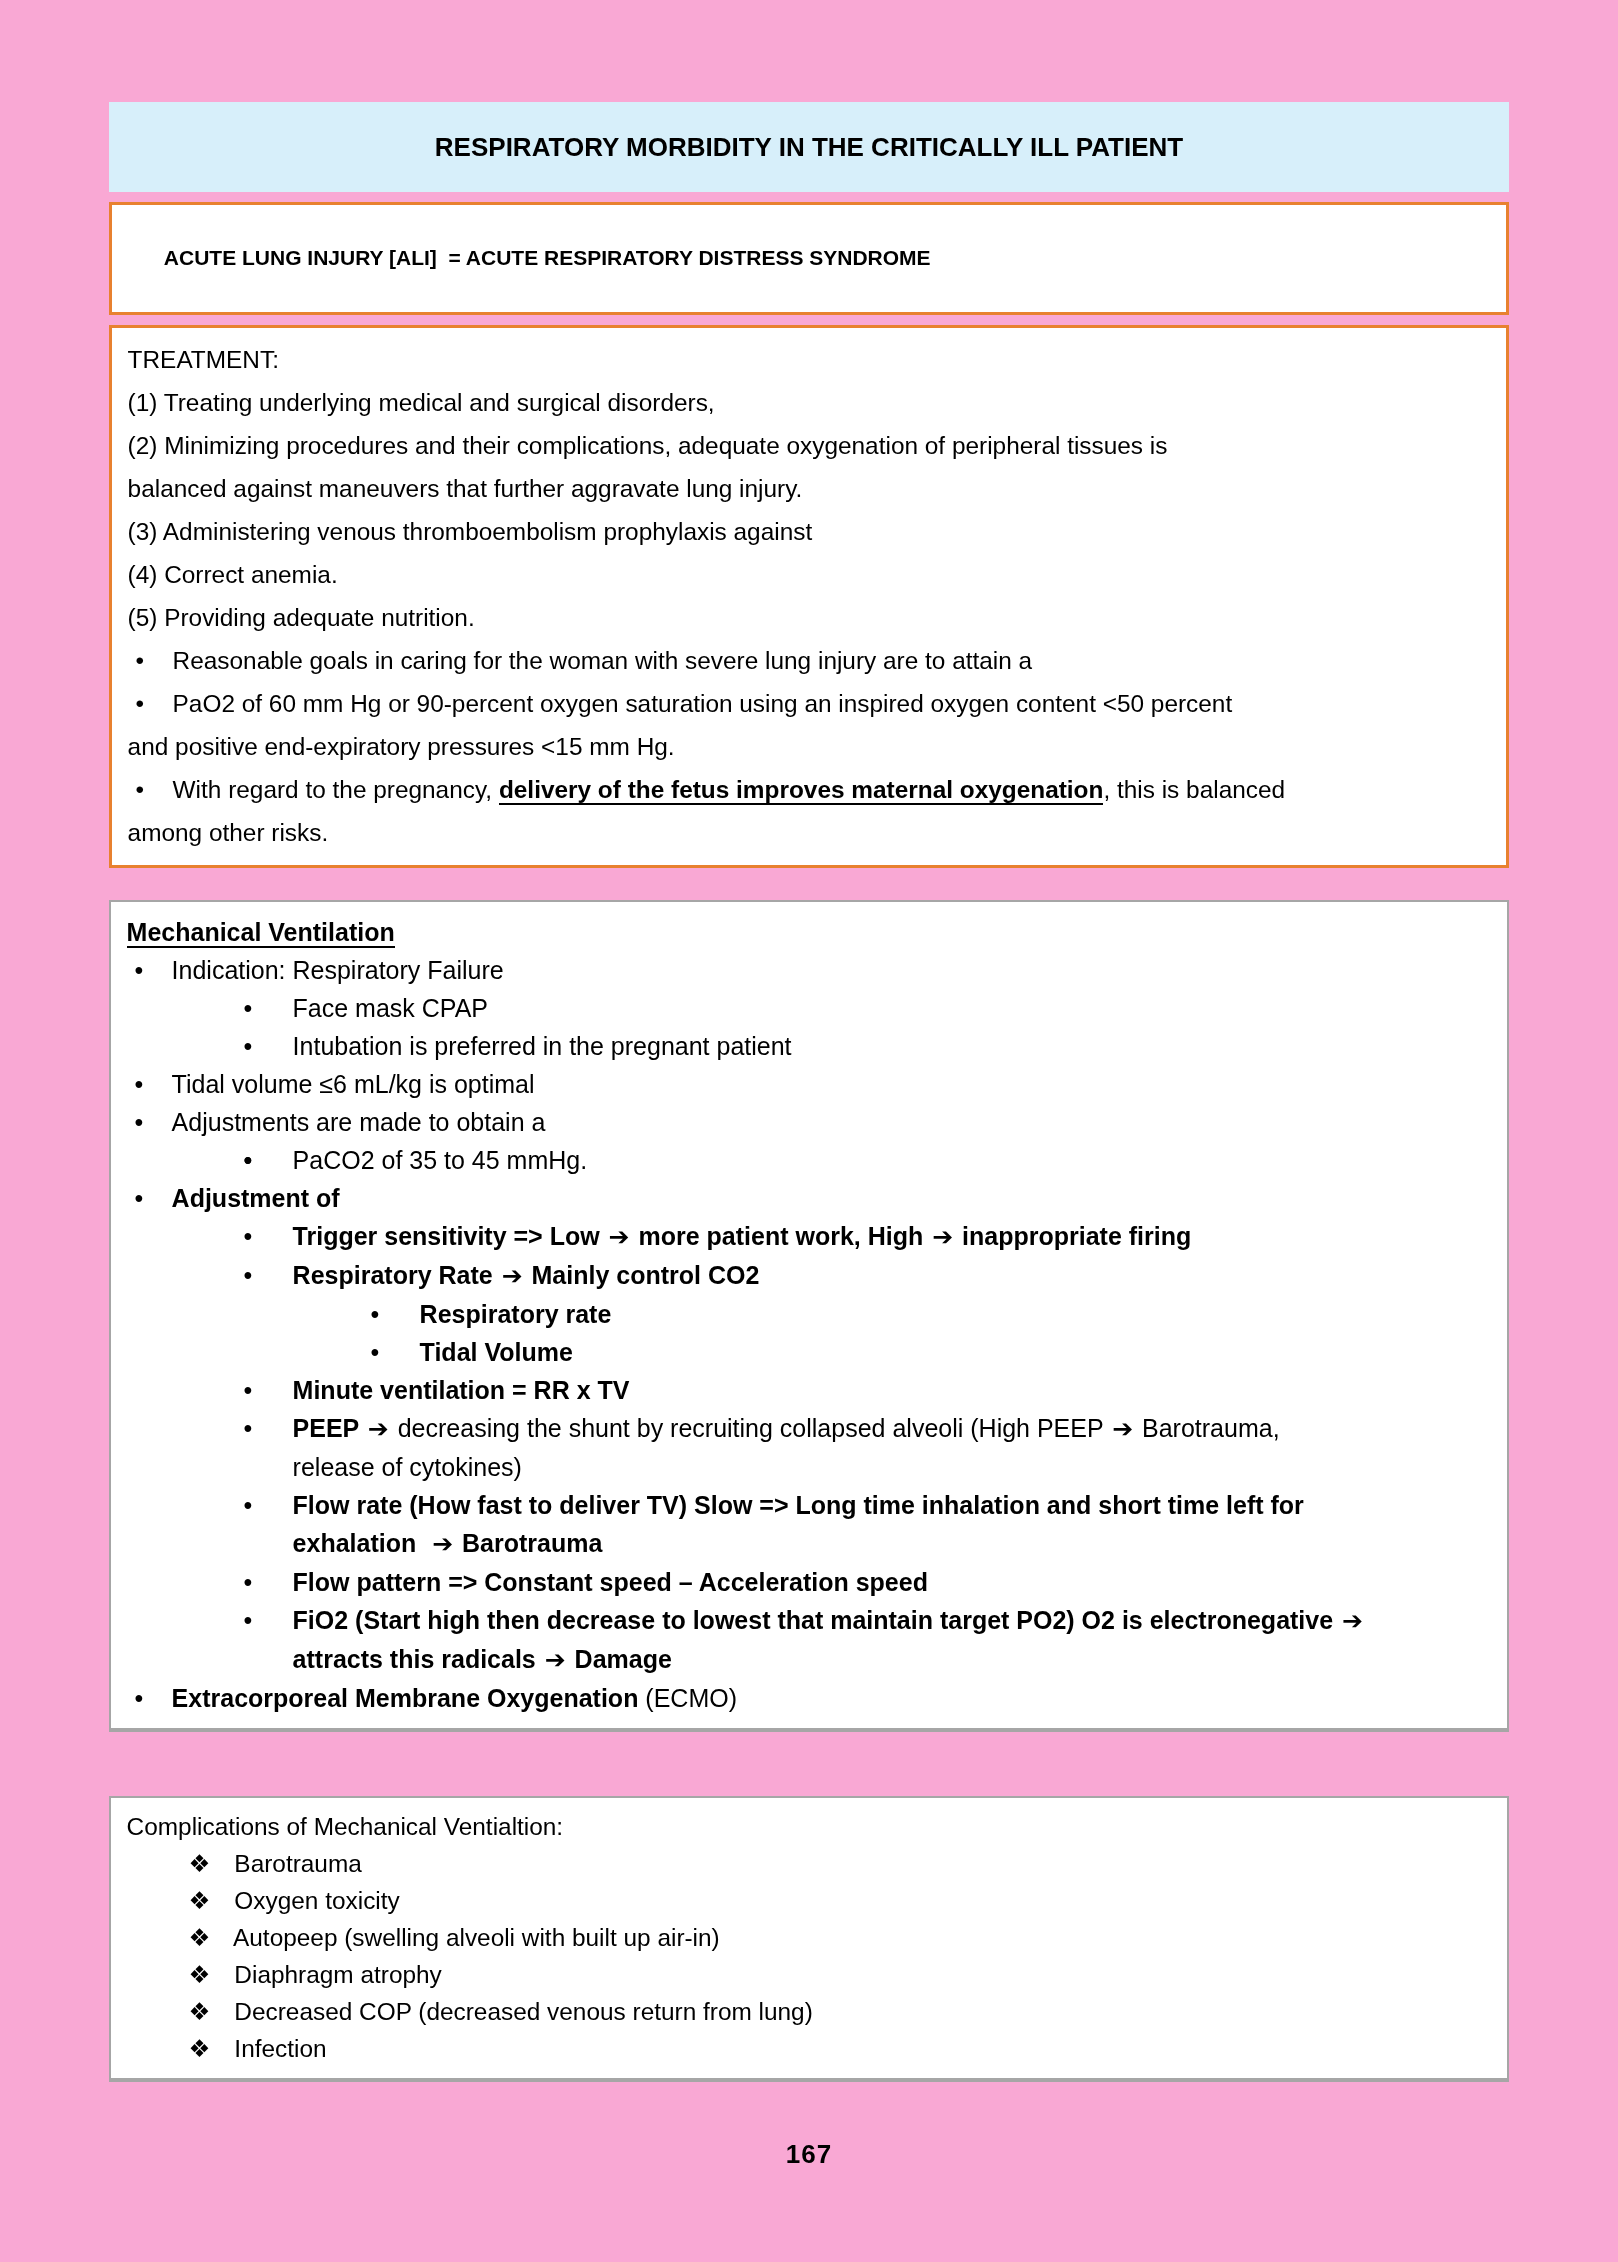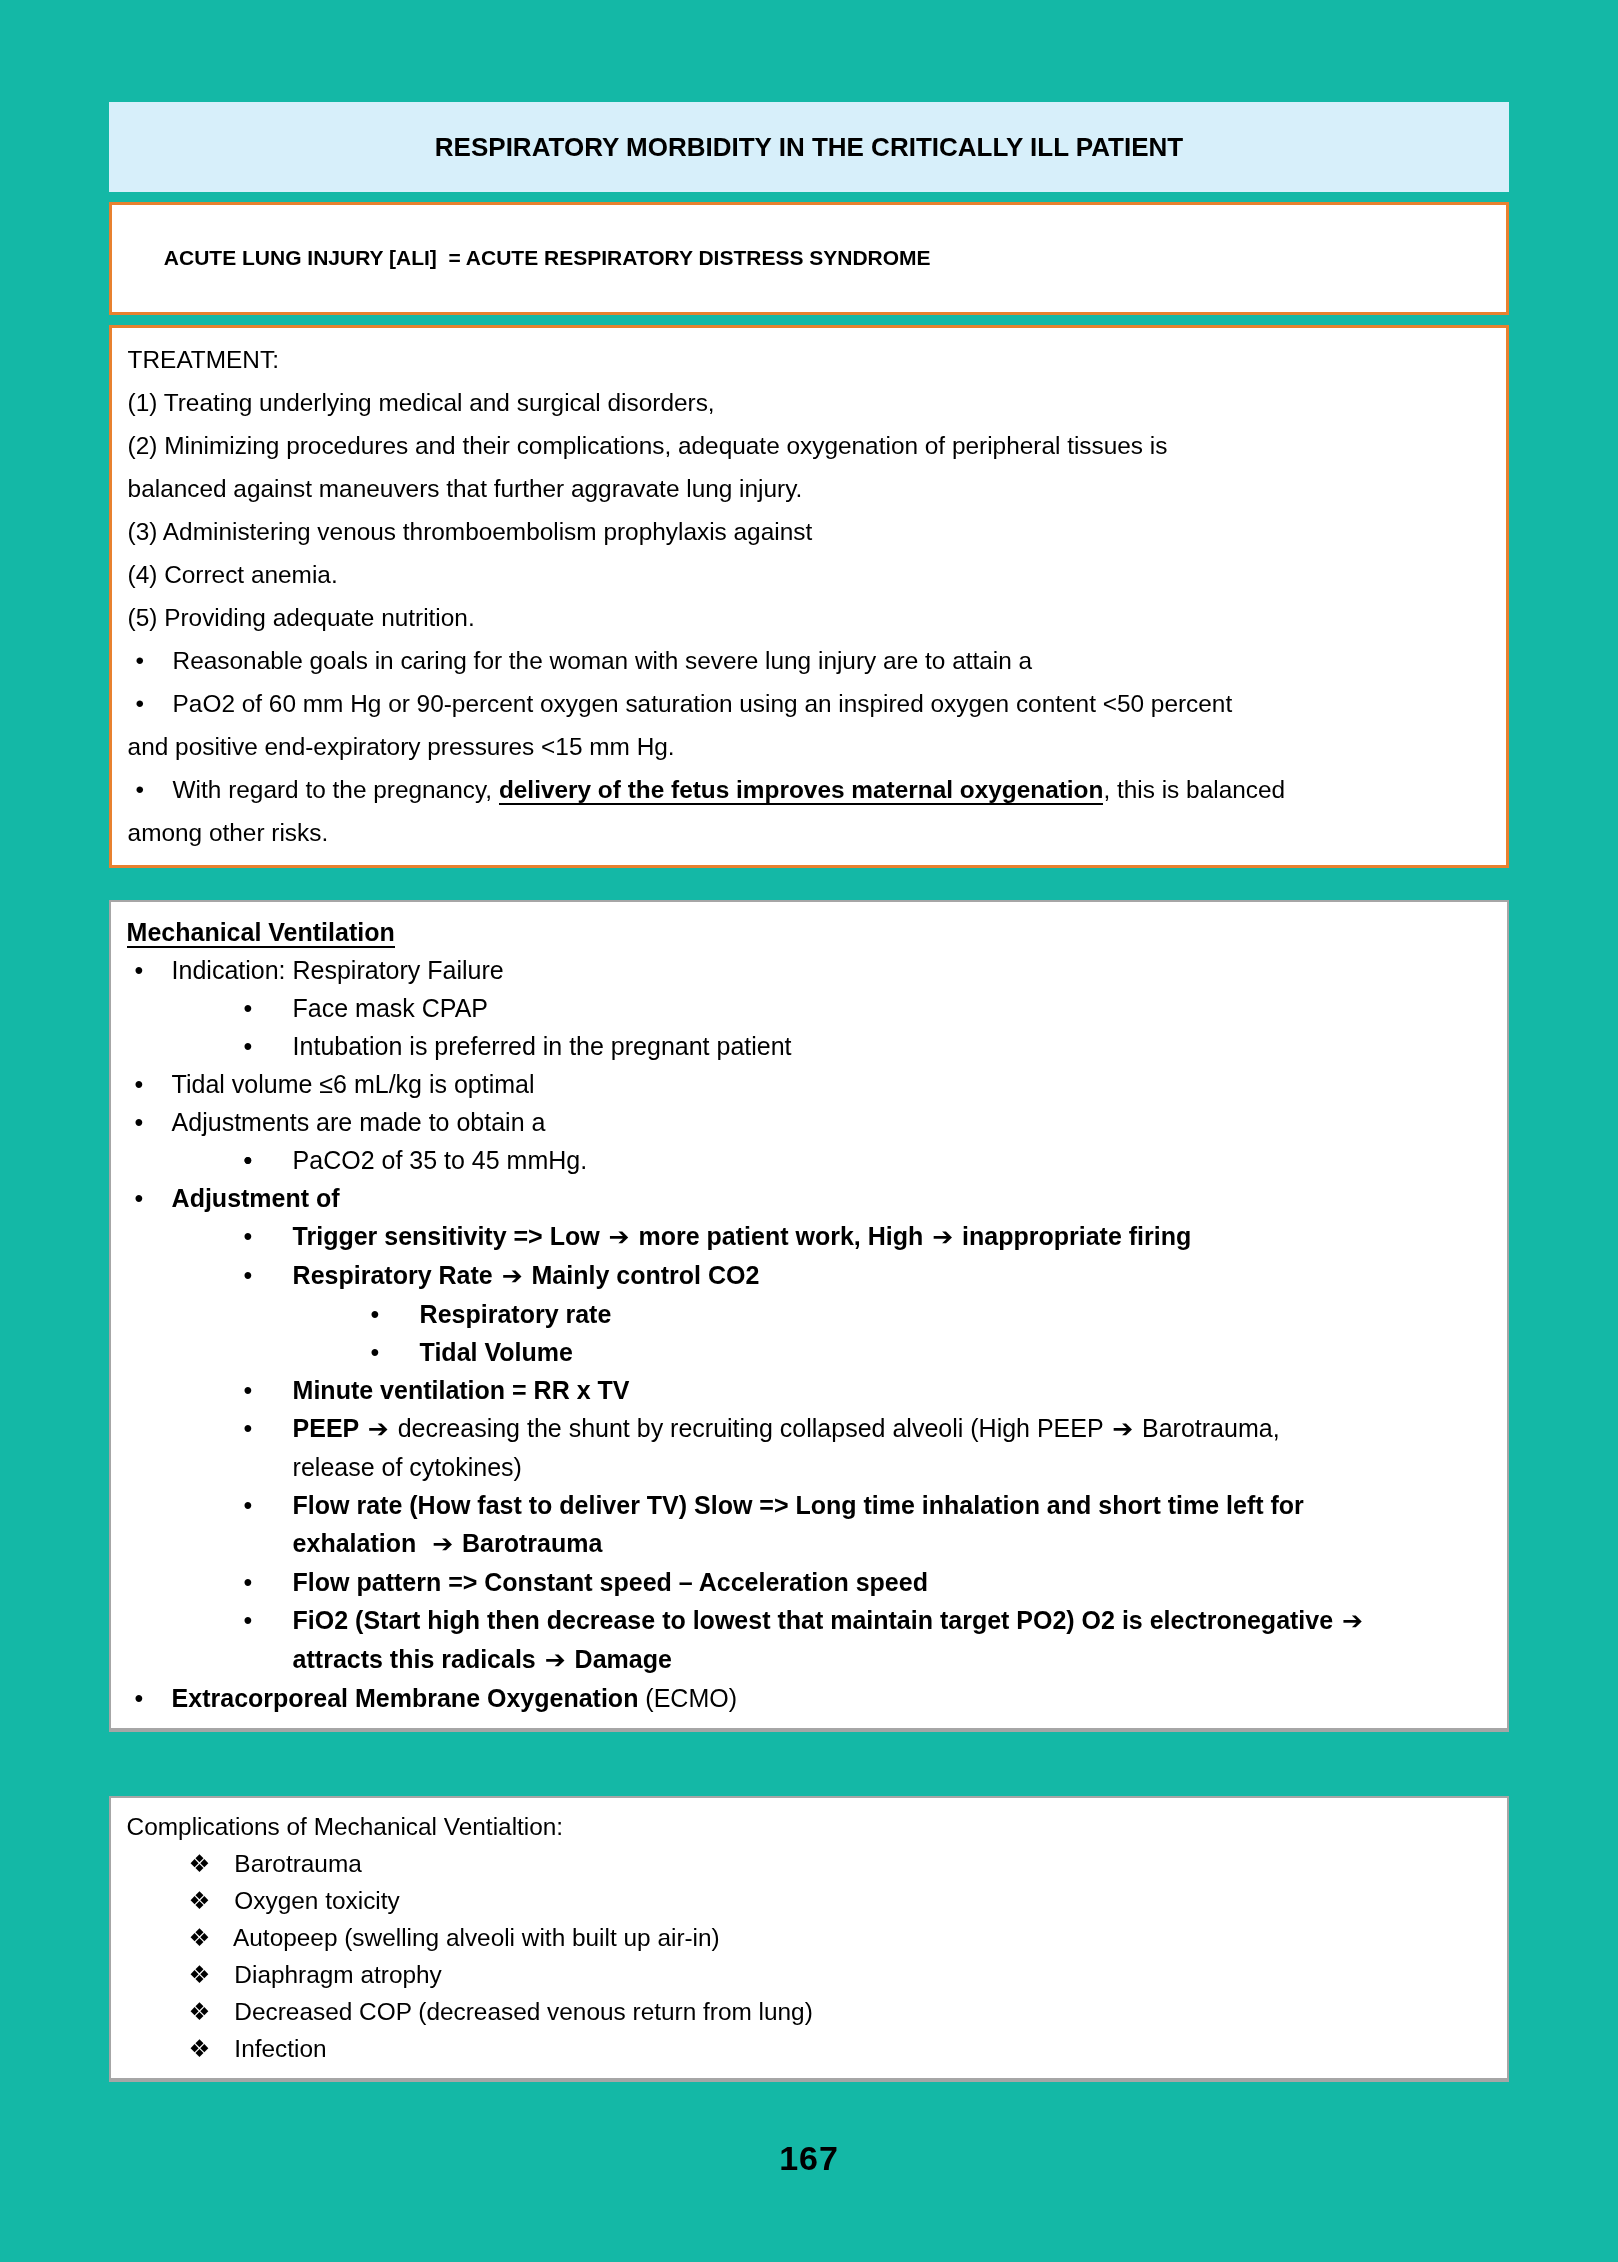--- a/index.html
+++ b/index.html
@@ -1,19 +1,19 @@
 <!DOCTYPE html>
 <html style="--orange: #E8812F; --blue_bg: #D7EFFA; --gray: #A6A6A6;"><head>
 <meta charset="utf-8">
 <style>
   html,body{margin:0;padding:0;background:#ffffff;}
   .page{
     position:relative;
     width:1619px;height:2263px;
-    background:#14b8a6;
+    background:#f9a8d4;
     font-family:"Liberation Sans",sans-serif;
     color:#000;
     overflow:hidden;
   }
   .content{position:absolute;left:109px;top:102px;width:1400px;}
 
   .band{
     height:90px;
     background:var(--blue_bg,#D7EFFA);
     display:flex;align-items:center;justify-content:center;
@@ -45,21 +45,21 @@
   .i3>.bullet{left:244px;}
   .i4>.bullet{left:62px;}
   .bullet.dia{font-family:"DejaVu Sans",sans-serif;}
 
   .b{font-weight:bold;}
   .u{border-bottom:2.9px solid #000;}
   .arrow{font-family:"DejaVu Sans",sans-serif;font-weight:bold;padding:0 2px;}
 
   .pagenum{
     text-align:center;margin-top:57px;
-    font-weight:bold;font-size:34px;letter-spacing:1px;
+    font-weight:bold;font-size:26px;letter-spacing:1px;
   }
 </style>
 </head>
 <body>
 
 <div class="page">
   <div class="content">
 
     <div class="band">
       <span>RESPIRATORY MORBIDITY IN THE CRITICALLY ILL PATIENT</span>

